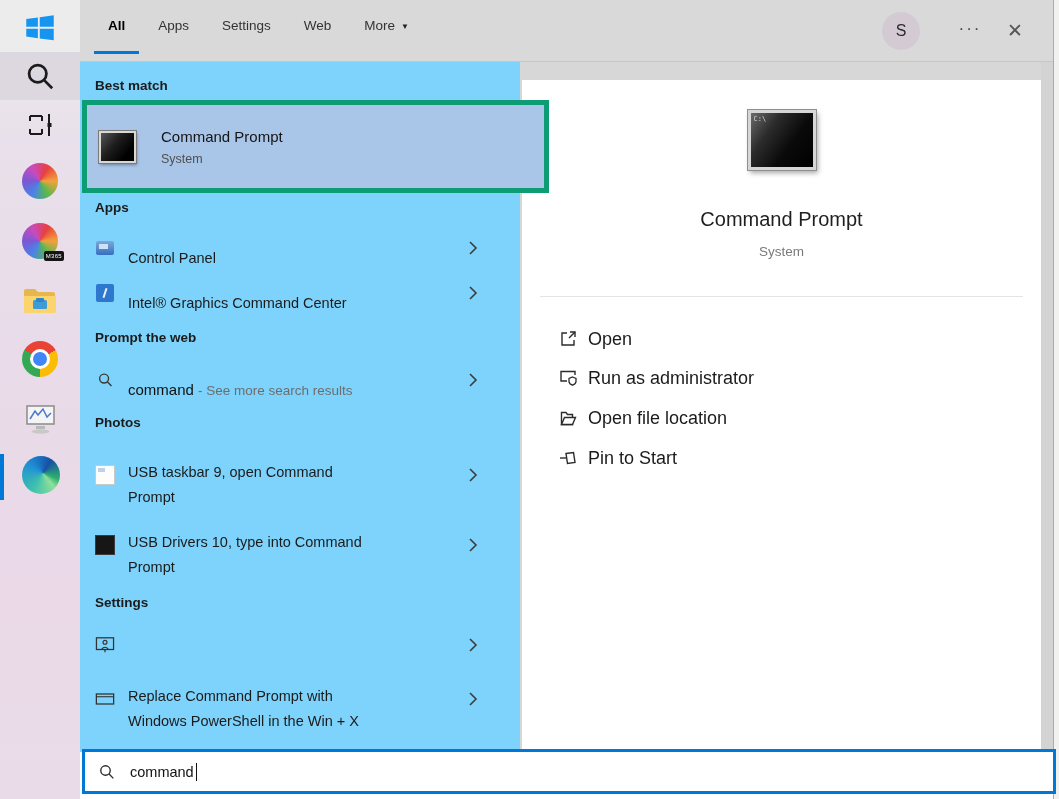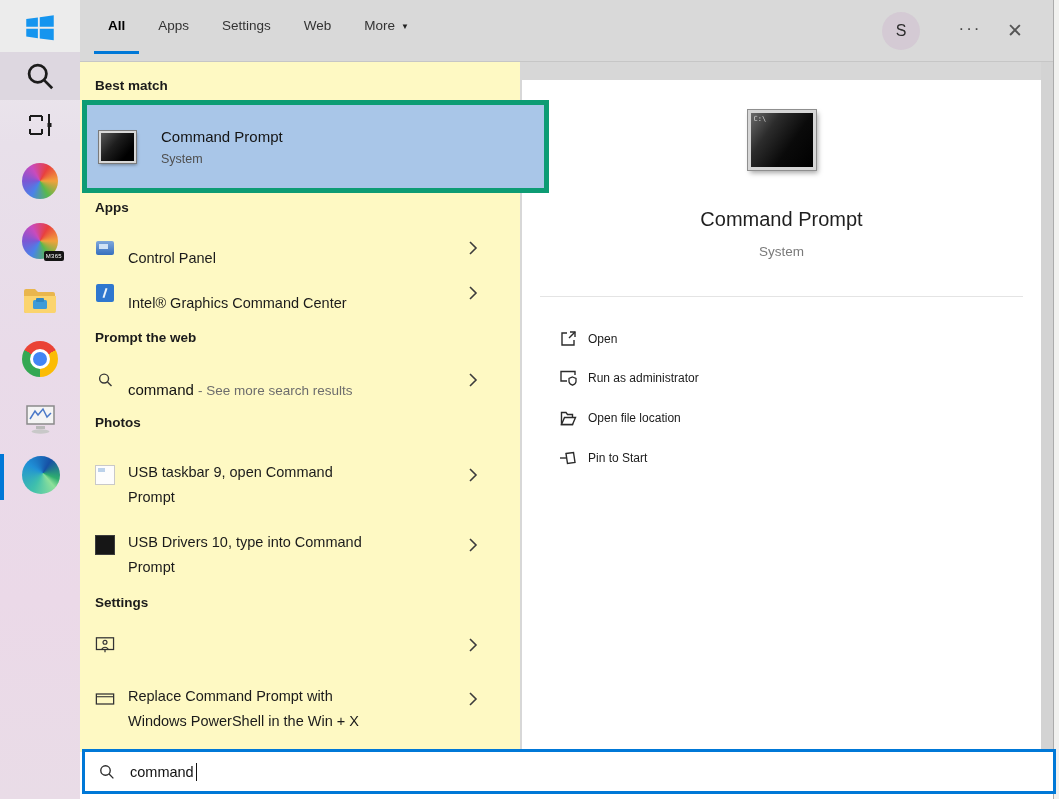--- a/index.html
+++ b/index.html
@@ -45,21 +45,21 @@
   .more-arrow { font-size:8px; margin-left:6px; color:#222; vertical-align:1px; }
 
   .avatar { position:absolute; left:802px; top:12px; width:38px; height:38px; border-radius:50%;
     background:#d4cad4; display:flex; align-items:center; justify-content:center;
     font-size:16px; color:#2b2b2b; }
   .ellipsis-btn { position:absolute; left:870px; top:16px; width:40px; height:30px;
     font-size:17px; letter-spacing:2px; color:#444; text-align:center; line-height:26px; }
   .close-btn { position:absolute; left:918px; top:14px; width:34px; height:34px;
     font-size:19px; color:#555; text-align:center; line-height:34px; font-weight:400; }
 
-  .left-col { position:absolute; left:80px; top:62px; width:440px; height:690px; background:#fef9c3; }
+  .left-col { position:absolute; left:80px; top:62px; width:440px; height:690px; background:#7dd3fc; }
   .right-col { position:absolute; left:520px; top:62px; width:533px; height:690px; background:#d7d7d7; }
   .edge-strip { position:absolute; left:1053px; top:0; width:6px; height:799px;
     background:#f1f1ef; border-left:1px solid #ababab; }
   .side-strip { position:absolute; left:1041px; top:62px; width:12px; height:690px; background:#d3d3d3; }
 
   
   .sec-label { position:absolute; left:15px; font-size:13.5px; font-weight:700; color:#1b1b1b; }
   .lbl-best { top:16px; } .lbl-apps { top:138px; } .lbl-web { top:268px; }
   .lbl-photos { top:353px; } .lbl-settings { top:533px; }
 
@@ -104,21 +104,21 @@
     border:3px solid #d6d6d6; box-shadow:0 0 0 1px #8f8f8f, 2px 3px 5px rgba(0,0,0,.35); }
   .cmd-lg-text { position:absolute; left:3px; top:2px; font-family:"DejaVu Sans Mono", monospace;
     font-size:7px; color:#cfcfcf; }
   .d-title { position:absolute; top:128px; width:100%; text-align:center; font-size:20px; color:#1f1f1f; }
   .d-sub { position:absolute; top:164px; width:100%; text-align:center; font-size:13.5px; color:#7a7a7a; }
   .d-divider { position:absolute; top:216px; left:18px; width:483px; height:1px; background:#e4e4e4; }
   .action { position:absolute; left:0; width:519px; height:36px; display:flex; align-items:center; padding-left:66px; }
   .a0 { top:241px; } .a1 { top:280px; } .a2 { top:320px; } .a3 { top:360px; } .a4 { top:400px; }
   .aic { position:absolute; left:36px; top:50%; transform:translateY(-50%); width:20px;
     display:flex; align-items:center; justify-content:center; }
-  .alabel { font-size:12px; color:#1b1b1b; }
+  .alabel { font-size:18px; color:#1b1b1b; }
 
   
   .search-bar { position:absolute; left:82px; top:749px; width:974px; height:45px;
     border:3px solid #0078d7; background:#fff; z-index:6; display:flex; align-items:center; padding-left:13px; }
   .sb-text { font-size:14.5px; color:#111; margin-left:14px; }
   .caret { display:inline-block; width:1.5px; height:18px; background:#111; margin-left:2px; vertical-align:-4px; }
 
   svg.glyph { display:block; }
 </style>
 </head>

